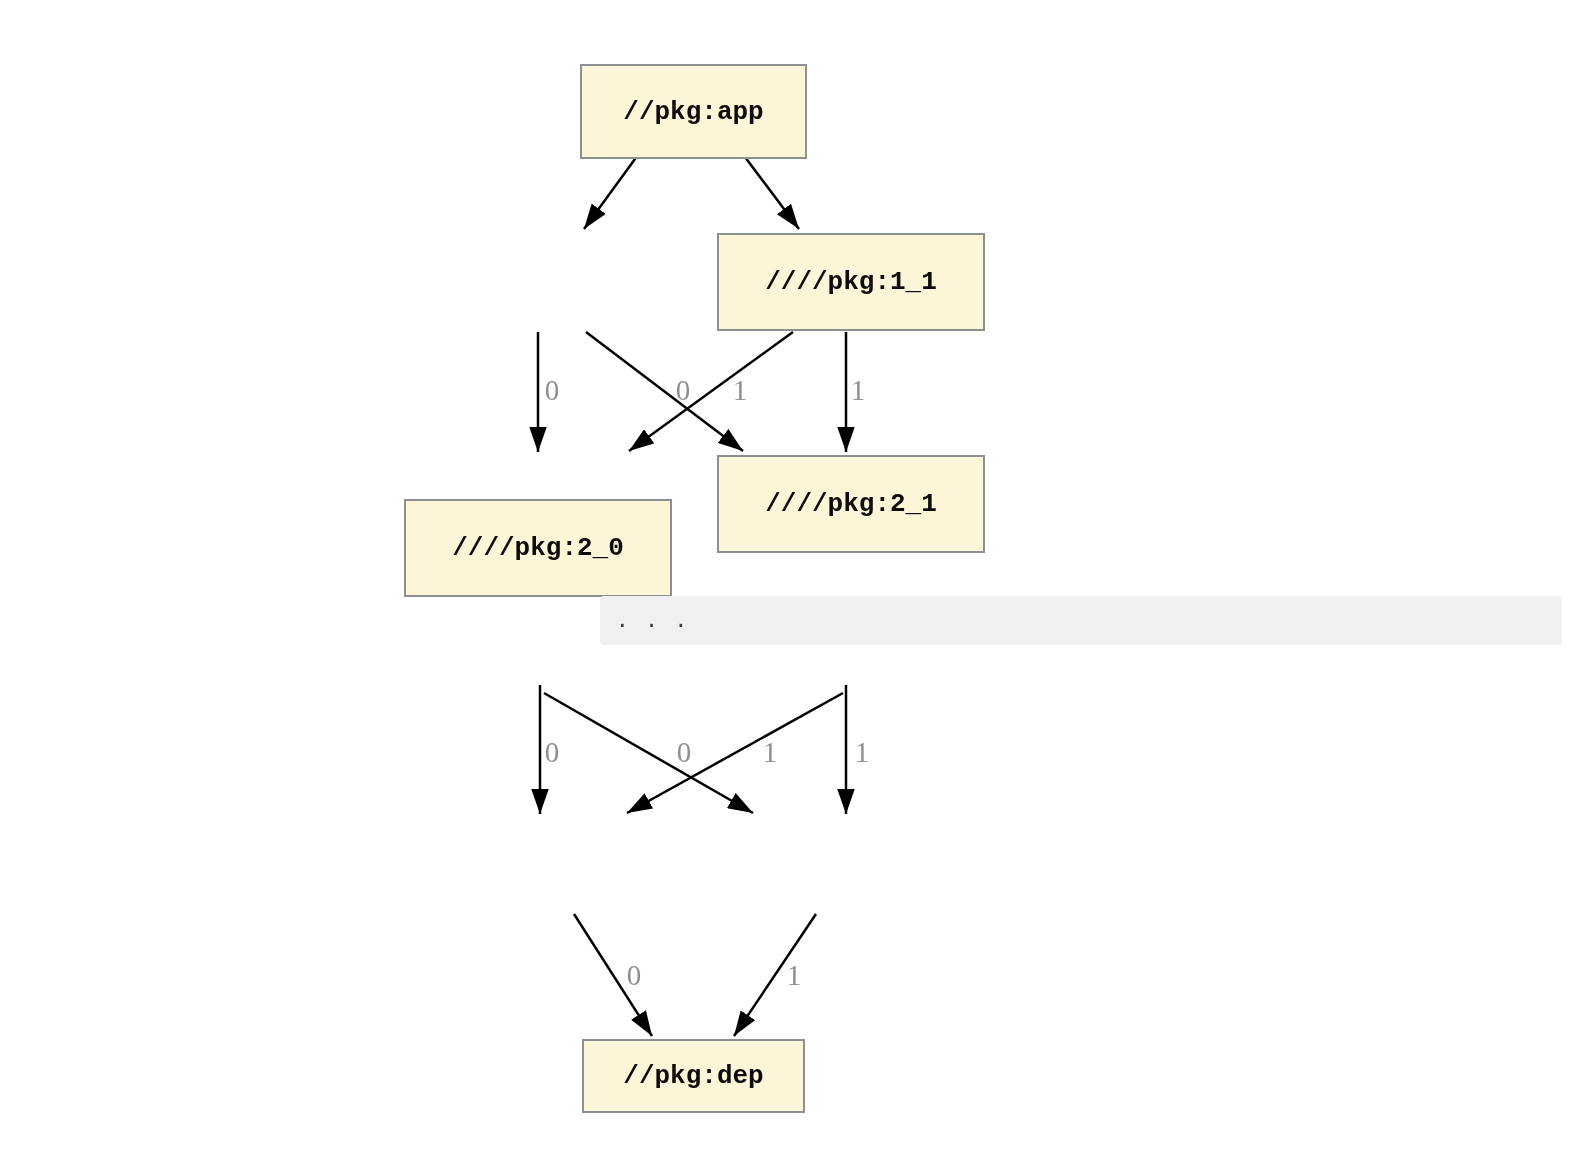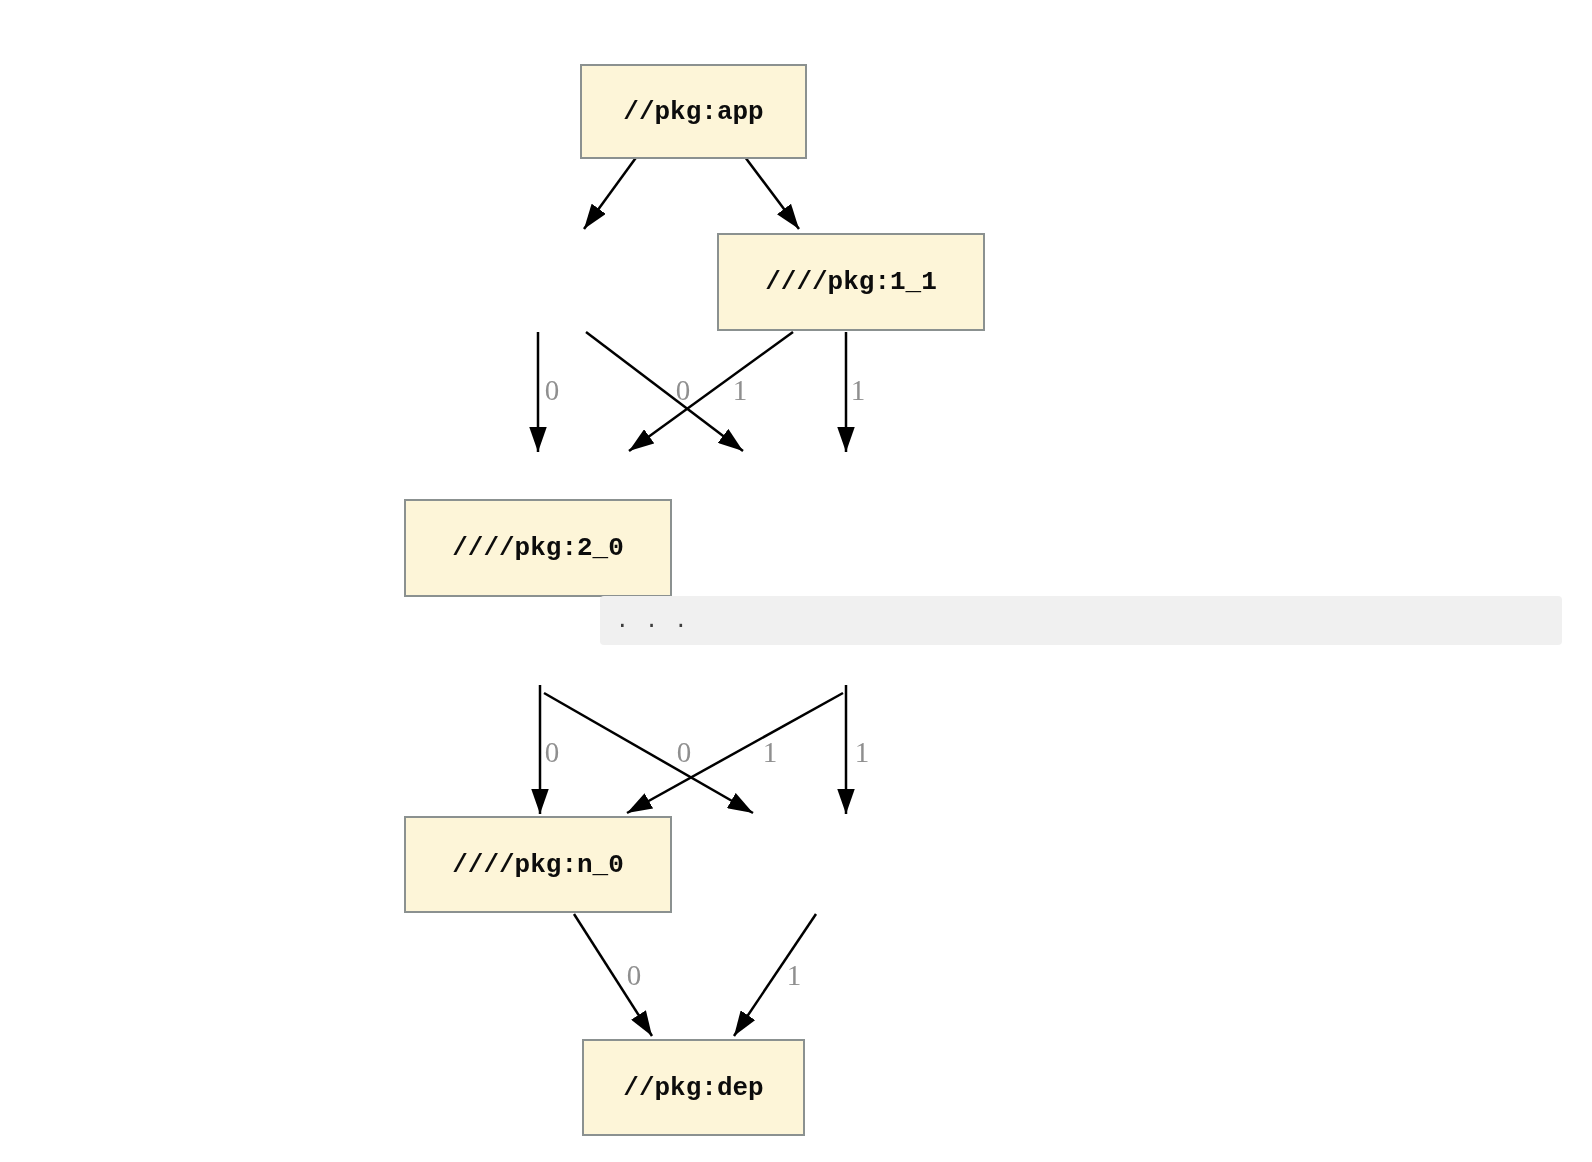--- a/index.html
+++ b/index.html
@@ -25,21 +25,21 @@
     white-space:nowrap;
   }
   
   .n-app { left:580px; top:40px;   width:227px; height:95px;margin-top:24px; }
   .n-10  { left:404px; top:233px;  width:268px; height:98px; }
   .n-11  { left:717px; top:233px;  width:268px; height:98px; }
   .n-20  { left:404px; top:455px;  width:268px; height:98px;margin-top:44px; }
   .n-21  { left:717px; top:455px;  width:268px; height:98px; }
   .n-n0  { left:404px; top:816px;  width:268px; height:97px; }
   .n-n1  { left:717px; top:816px;  width:268px; height:97px; }
-  .n-dep { left:582px; top:1039px; width:223px; height:97px; }
+  .n-dep { left:582px; top:1039px; width:223px; height:74px; }
   .separator-band {
     position:absolute; left:600px; top:596px; width:962px; height:49px;
     box-sizing:border-box; background:#f0f0f0; border-radius:4px;
     padding:12px 0 0 16px;
     font-family:"DejaVu Sans Mono", monospace;
     font-size:21px; letter-spacing:2px; color:#3d3d3d;
   }
 </style>
 </head>
 <body>
@@ -84,25 +84,25 @@
 
   <div class="node n-app">
     <span>//pkg:app</span>
   </div>
   <div class="node n-11">
     <span>////pkg:1_1</span>
   </div>
   <div class="node n-20">
     <span>////pkg:2_0</span>
   </div>
+  <div class="node n-21">
+    <span>////pkg:2_1</span>
+  </div>
 
   <div class="separator-band">
     <span>. . .</span>
   </div>
 
-  <div class="node n-n0">
-    <span>////pkg:n_0</span>
-  </div>
   <div class="node n-dep">
     <span>//pkg:dep</span>
   </div>
 
 </div>
 
 </body></html>

